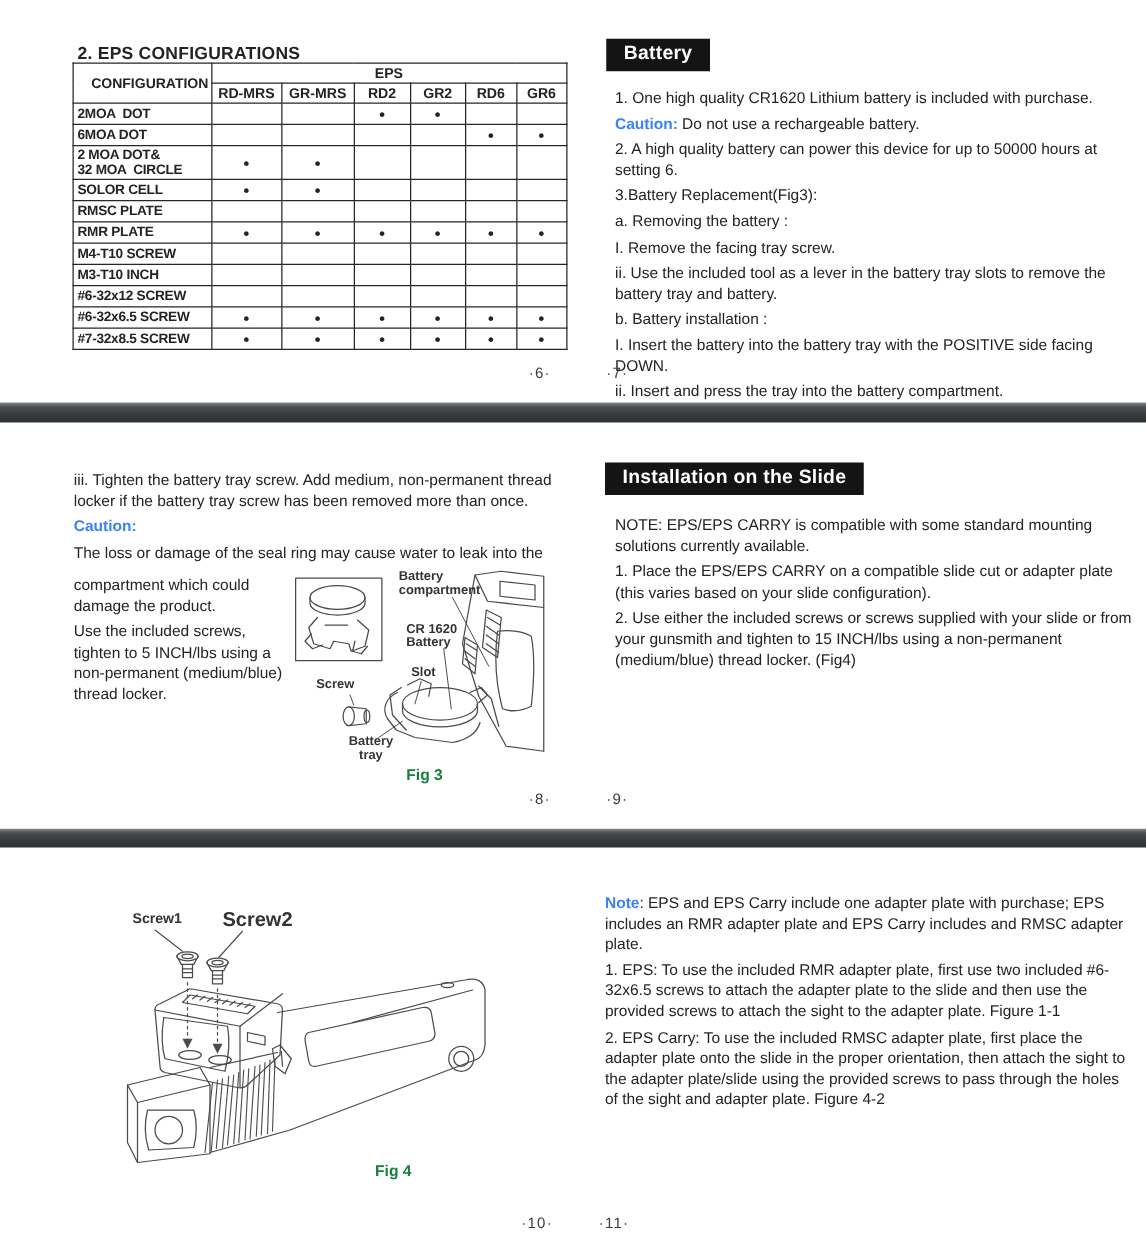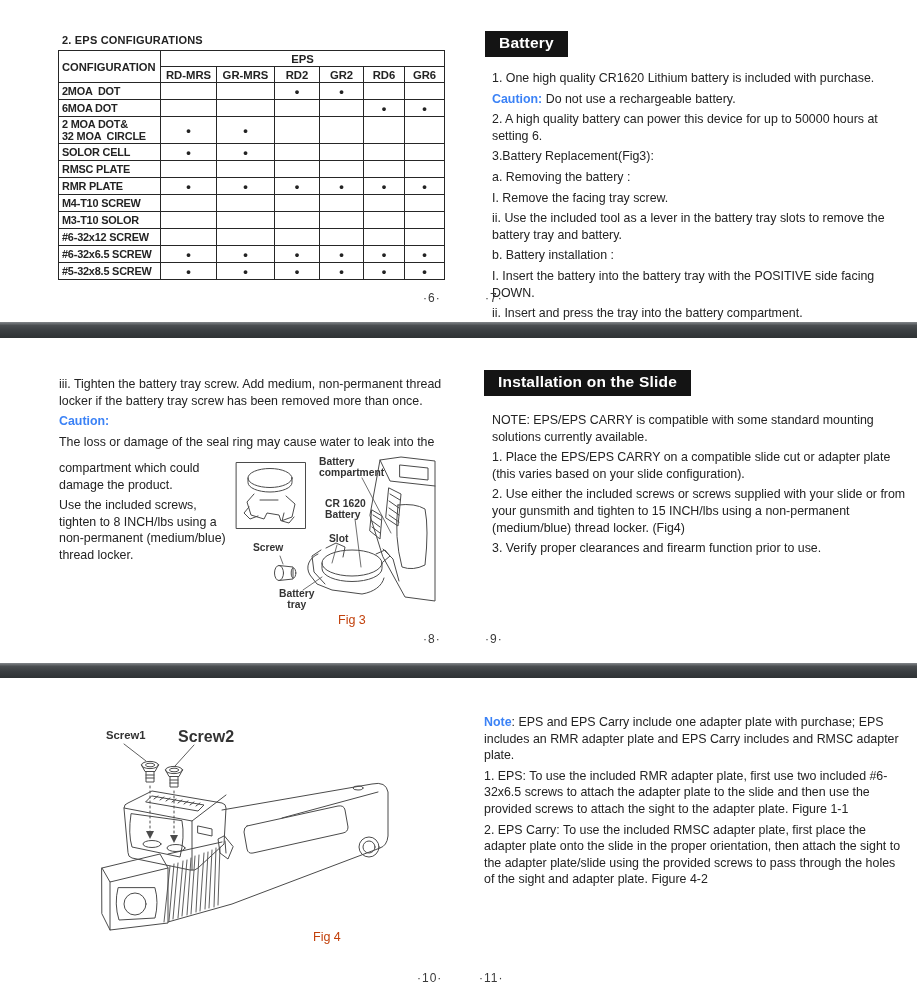--- a/index.html
+++ b/index.html
@@ -14,33 +14,33 @@
   
   .txt{position:absolute;font-size:12.4px;line-height:16.6px;}
   .txt p{margin:4px;}
   .txt b{font-weight:700;color:#3b82f6;}
   
   .pageno{position:absolute;font-size:12px;color:#3a3a3a;letter-spacing:1px;}
   
   .cfg{position:absolute;border-collapse:collapse;table-layout:fixed;}
   .cfg th,.cfg td{border:1px solid #262626;overflow:hidden;}
   .cfg th{font-size:11.3px;font-weight:700;text-align:center;padding:0 2px;height:15px;}
-  .cfg th.corner{text-align:left;font-size:11.2px;padding-left:3px;}
+  .cfg th.corner{text-align:left;font-size:11.2px;padding-left:14px;}
   .cfg td.lbl{font-size:10.9px;font-weight:700;letter-spacing:-.2px;text-align:left;
               padding:1px 2px 1px 3px;white-space:pre;}
   .cfg td.dot{text-align:center;font-size:13px;font-weight:700;padding:0;}
   .cfg tbody tr{height:17px;margin-left:32px;}
-  .tbl-title{position:absolute;font-size:11px;font-weight:700;letter-spacing:.2px;}
+  .tbl-title{position:absolute;font-size:14px;font-weight:700;letter-spacing:.2px;}
   
   .fig{position:absolute;}
   .fig svg{position:absolute;left:0;top:0;}
   .figlbl{position:absolute;font-size:10.3px;line-height:10.8px;color:#333;
           white-space:pre-line;font-weight:600;}
   .figlbl.ctr{text-align:center;}
-  .figcap{position:absolute;font-size:12.5px;font-weight:400;color:#c2410c;margin-left:13px;}
+  .figcap{position:absolute;font-size:12.5px;font-weight:700;color:#15803d;}
   .narrow{width:186px;}
 </style>
 </head>
 <body>
 
 <div class="sheet">
 
   <div class="tbl-title" style="left:62px;top:34px">2. EPS CONFIGURATIONS</div>
 
   <table class="cfg" style="left:58px;top:50px">
@@ -134,21 +134,21 @@
           <td class="lbl">M4-T10 SCREW</td>
           <td class="dot"></td>
           <td class="dot"></td>
           <td class="dot"></td>
           <td class="dot"></td>
           <td class="dot"></td>
           <td class="dot"></td>
         </tr>
 
         <tr>
-          <td class="lbl">M3-T10 SOLOR</td>
+          <td class="lbl">M3-T10 INCH</td>
           <td class="dot"></td>
           <td class="dot"></td>
           <td class="dot"></td>
           <td class="dot"></td>
           <td class="dot"></td>
           <td class="dot"></td>
         </tr>
 
         <tr>
           <td class="lbl">#6-32x12 SCREW</td>
@@ -164,21 +164,21 @@
           <td class="lbl">#6-32x6.5 SCREW</td>
           <td class="dot">•</td>
           <td class="dot">•</td>
           <td class="dot">•</td>
           <td class="dot">•</td>
           <td class="dot">•</td>
           <td class="dot">•</td>
         </tr>
 
         <tr>
-          <td class="lbl">#5-32x8.5 SCREW</td>
+          <td class="lbl">#7-32x8.5 SCREW</td>
           <td class="dot">•</td>
           <td class="dot">•</td>
           <td class="dot">•</td>
           <td class="dot">•</td>
           <td class="dot">•</td>
           <td class="dot">•</td>
         </tr>
       </tbody>
   </table>
 
@@ -217,21 +217,21 @@
       <p><b></b><span>iii. Tighten the battery tray screw. Add medium, non-permanent thread locker if the battery tray screw has been removed more than once.</span></p>
 
       <p><b>Caution:</b><span></span></p>
 
       <p><b></b><span>The loss or damage of the seal ring may cause water to leak into the</span></p>
     </div>
   <div class="txt narrow" style="left:55px;top:456px">
 
       <p><span>compartment which could damage the product.</span></p>
 
-      <p><span>Use the included screws, tighten to 8 INCH/lbs using a non-permanent (medium/blue) thread locker.</span></p>
+      <p><span>Use the included screws, tighten to 5 INCH/lbs using a non-permanent (medium/blue) thread locker.</span></p>
     </div>
 
   <div class="fig" style="left:233px;top:453px;width:206px;height:177px">
     <svg width="206" height="158" viewBox="0 0 206 158">
       <g fill="none" stroke="#4b4b4b" stroke-width="1" stroke-linejoin="round" stroke-linecap="round">
         <g>
           <rect x="3.5" y="9.5" width="69" height="66"></rect>
           <ellipse cx="37" cy="25" rx="22" ry="9.5"></ellipse>
           <path d="M15,25 v4.5 a22,9.5 0 0 0 44,0 V25"></path>
           <path d="M21,41 l-7,8 4,13 13,4 3,-6 12,2 2,6 11,-4 3,-13 -9,-8"></path>
@@ -286,21 +286,20 @@
   <div class="hdr" style="left:484px;top:370px">Installation on the Slide</div>
 
   <div class="txt" style="left:488px;top:408px;width:424px">
 
       <p><b></b><span>NOTE: EPS/EPS CARRY is compatible with some standard mounting solutions currently available.</span></p>
 
       <p><b></b><span>1. Place the EPS/EPS CARRY on a compatible slide cut or adapter plate (this varies based on your slide configuration).</span></p>
 
       <p><b></b><span>2.  Use either the included screws or screws supplied with your slide or from your gunsmith and tighten to 15 INCH/lbs using a non-permanent (medium/blue) thread locker. (Fig4)</span></p>
 
-      <p><b></b><span>3. Verify proper clearances and firearm function prior to use.</span></p>
     </div>
 
   <div class="pageno" style="left:423px;top:632px">·8·</div>
   <div class="pageno" style="left:485px;top:632px">·9·</div>
 
   <div class="bar" style="top:663px;height:15px"></div>
 
   <div class="fig" style="left:72px;top:718px;width:400px;height:235px">
     <svg width="400" height="232" viewBox="0 0 400 232">
       <g fill="none" stroke="#4b4b4b" stroke-width="1" stroke-linejoin="round" stroke-linecap="round">

